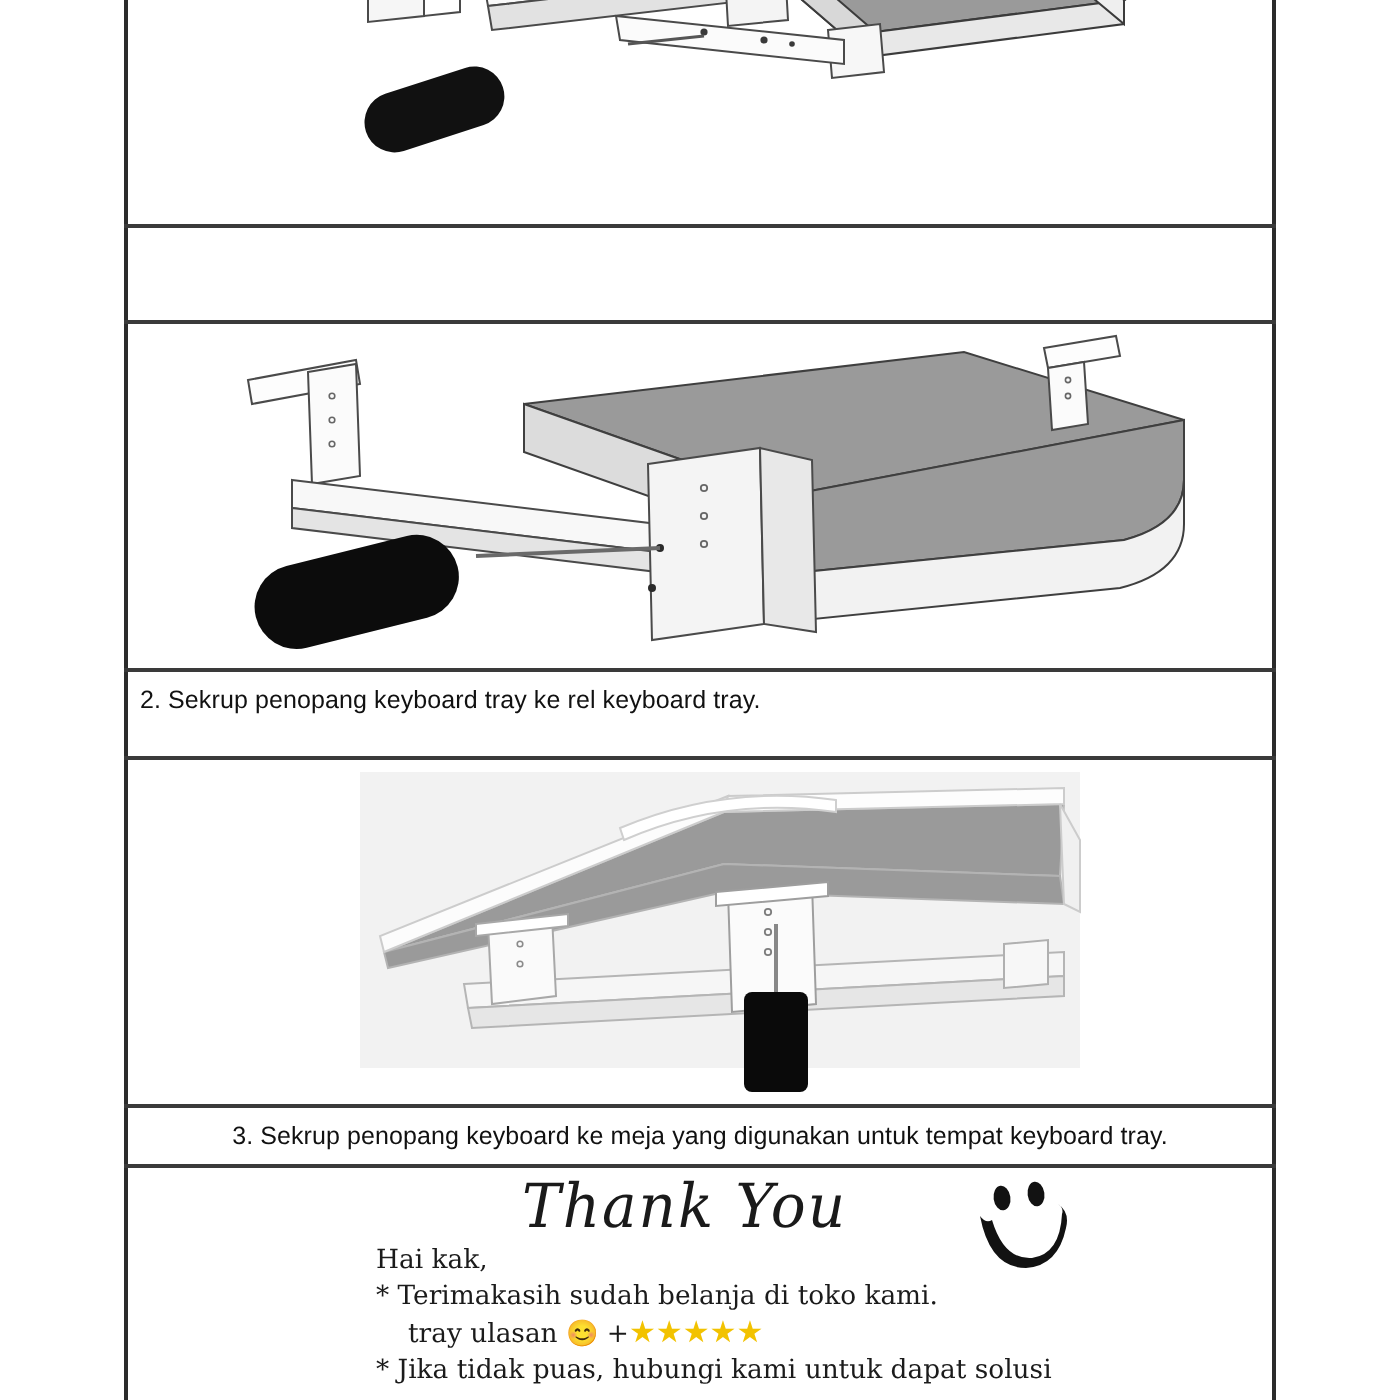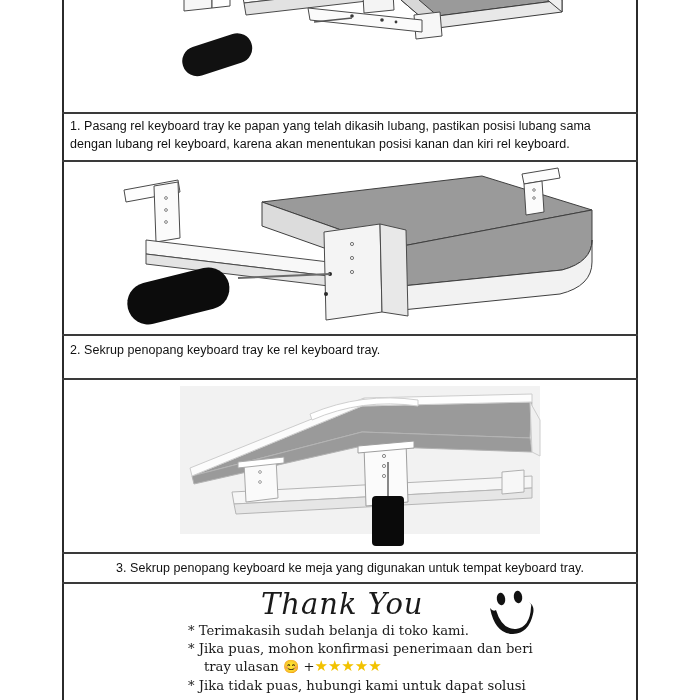--- a/index.html
+++ b/index.html
@@ -144,21 +144,20 @@
       <line x1="252" y1="62" x2="290" y2="58" stroke="#555" stroke-width="1.6"></line>
 
       <g transform="rotate(-18 160 90)">
         <rect x="118" y="78" width="72" height="30" rx="15" ry="15" fill="#111111"></rect>
       </g>
     </svg>
   </div>
 
   <div class="hrule" style="top:160px;"></div>
 
-  <div class="caption" style="left:62px; top:112px; width:576px;">1. Pasang rel keyboard tray ke papan yang telah dikasih lubang, pastikan posisi lubang sama dengan lubang rel keyboard, karena akan menentukan posisi kanan dan kiri rel keyboard.</div>
 
   <div class="hrule" style="top:112px;"></div>
 
   <div class="cell" id="illus2">
     <svg viewBox="0 0 576 172" width="576" height="172">
 
       <polygon points="200,40 420,14 530,48 330,86" fill="#9a9a9a" stroke="#3f3f3f" stroke-width="1"></polygon>
 
       <path d="M530,48 L530,78 Q530,100 500,108 L340,124 L330,86 Z" fill="#9a9a9a" stroke="#3f3f3f" stroke-width="1"></path>
 
@@ -249,22 +248,22 @@
 
     <div class="smiley">
       <svg viewBox="0 0 60 48" width="60" height="48">
         <ellipse cx="17" cy="11" rx="4.2" ry="6.2" fill="#121212" transform="rotate(-8 17 11)"></ellipse>
         <ellipse cx="34" cy="9" rx="4.2" ry="6.2" fill="#121212" transform="rotate(-8 34 9)"></ellipse>
         <path d="M6,20 Q9,24 12,22 Q18,42 32,41 Q46,39 47,19 Q48,16 45,14 Q51,18 49,26 Q45,45 29,46 Q11,46 6,20 Z" fill="#121212"></path>
       </svg>
     </div>
 
     <div class="note">
+      <div>Hai kak,</div>
       <div>* Terimakasih sudah belanja di toko kami.</div>
-      <div>* Jika puas, mohon konfirmasi penerimaan dan beri</div>
       <div class="indent">
         <span>tray ulasan</span>
         <span class="emoji">😊</span>
         <span>+</span><span class="stars">★★★★★</span>
       </div>
       <div>* Jika tidak puas, hubungi kami untuk dapat solusi</div>
     </div>
   </div>
 
 </div>

